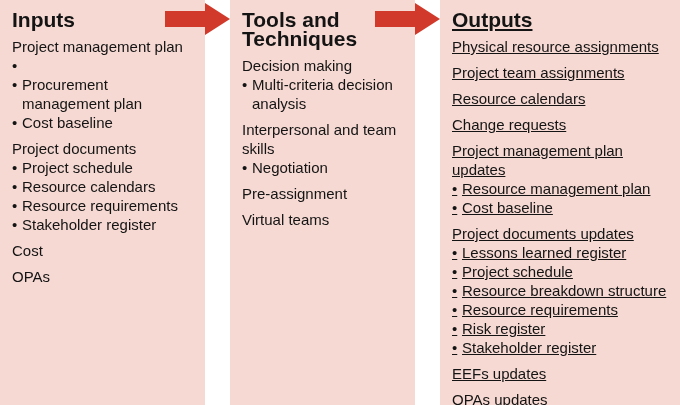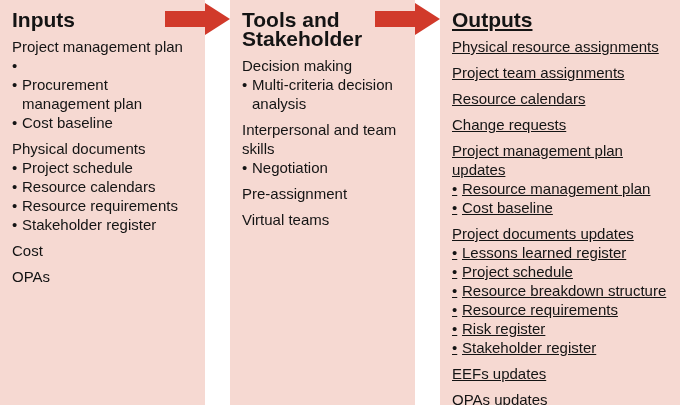--- a/index.html
+++ b/index.html
@@ -65,21 +65,21 @@
         <span class="btext">Procurement
 management plan</span>
       </div>
       <div class="bullet-row">
         <span class="dot">•</span>
         <span class="btext">Cost baseline</span>
       </div>
     </div>
 
     <div class="group">
-      <div class="group-label">Physical documents</div>
+      <div class="group-label">Project documents</div>
       <div class="bullet-row">
         <span class="dot">•</span>
         <span class="btext">Project schedule</span>
       </div>
       <div class="bullet-row">
         <span class="dot">•</span>
         <span class="btext">Resource calendars</span>
       </div>
       <div class="bullet-row">
         <span class="dot">•</span>
@@ -99,21 +99,21 @@
       <div class="group-label">OPAs</div>
     </div>
   </section>
 
   <svg class="arrow arrow-1" viewBox="0 0 65 32" aria-hidden="true">
     <polygon points="0,8 40,8 40,0 65,16 40,32 40,24 0,24"></polygon>
   </svg>
 
   <section class="panel col-tt">
     <h2 class="panel-title">Tools and
-Stakeholder</h2>
+Techniques</h2>
 
     <div class="group">
       <div class="group-label">Decision making</div>
       <div class="bullet-row">
         <span class="dot">•</span>
         <span class="btext">Multi-criteria decision
 analysis</span>
       </div>
     </div>
 

